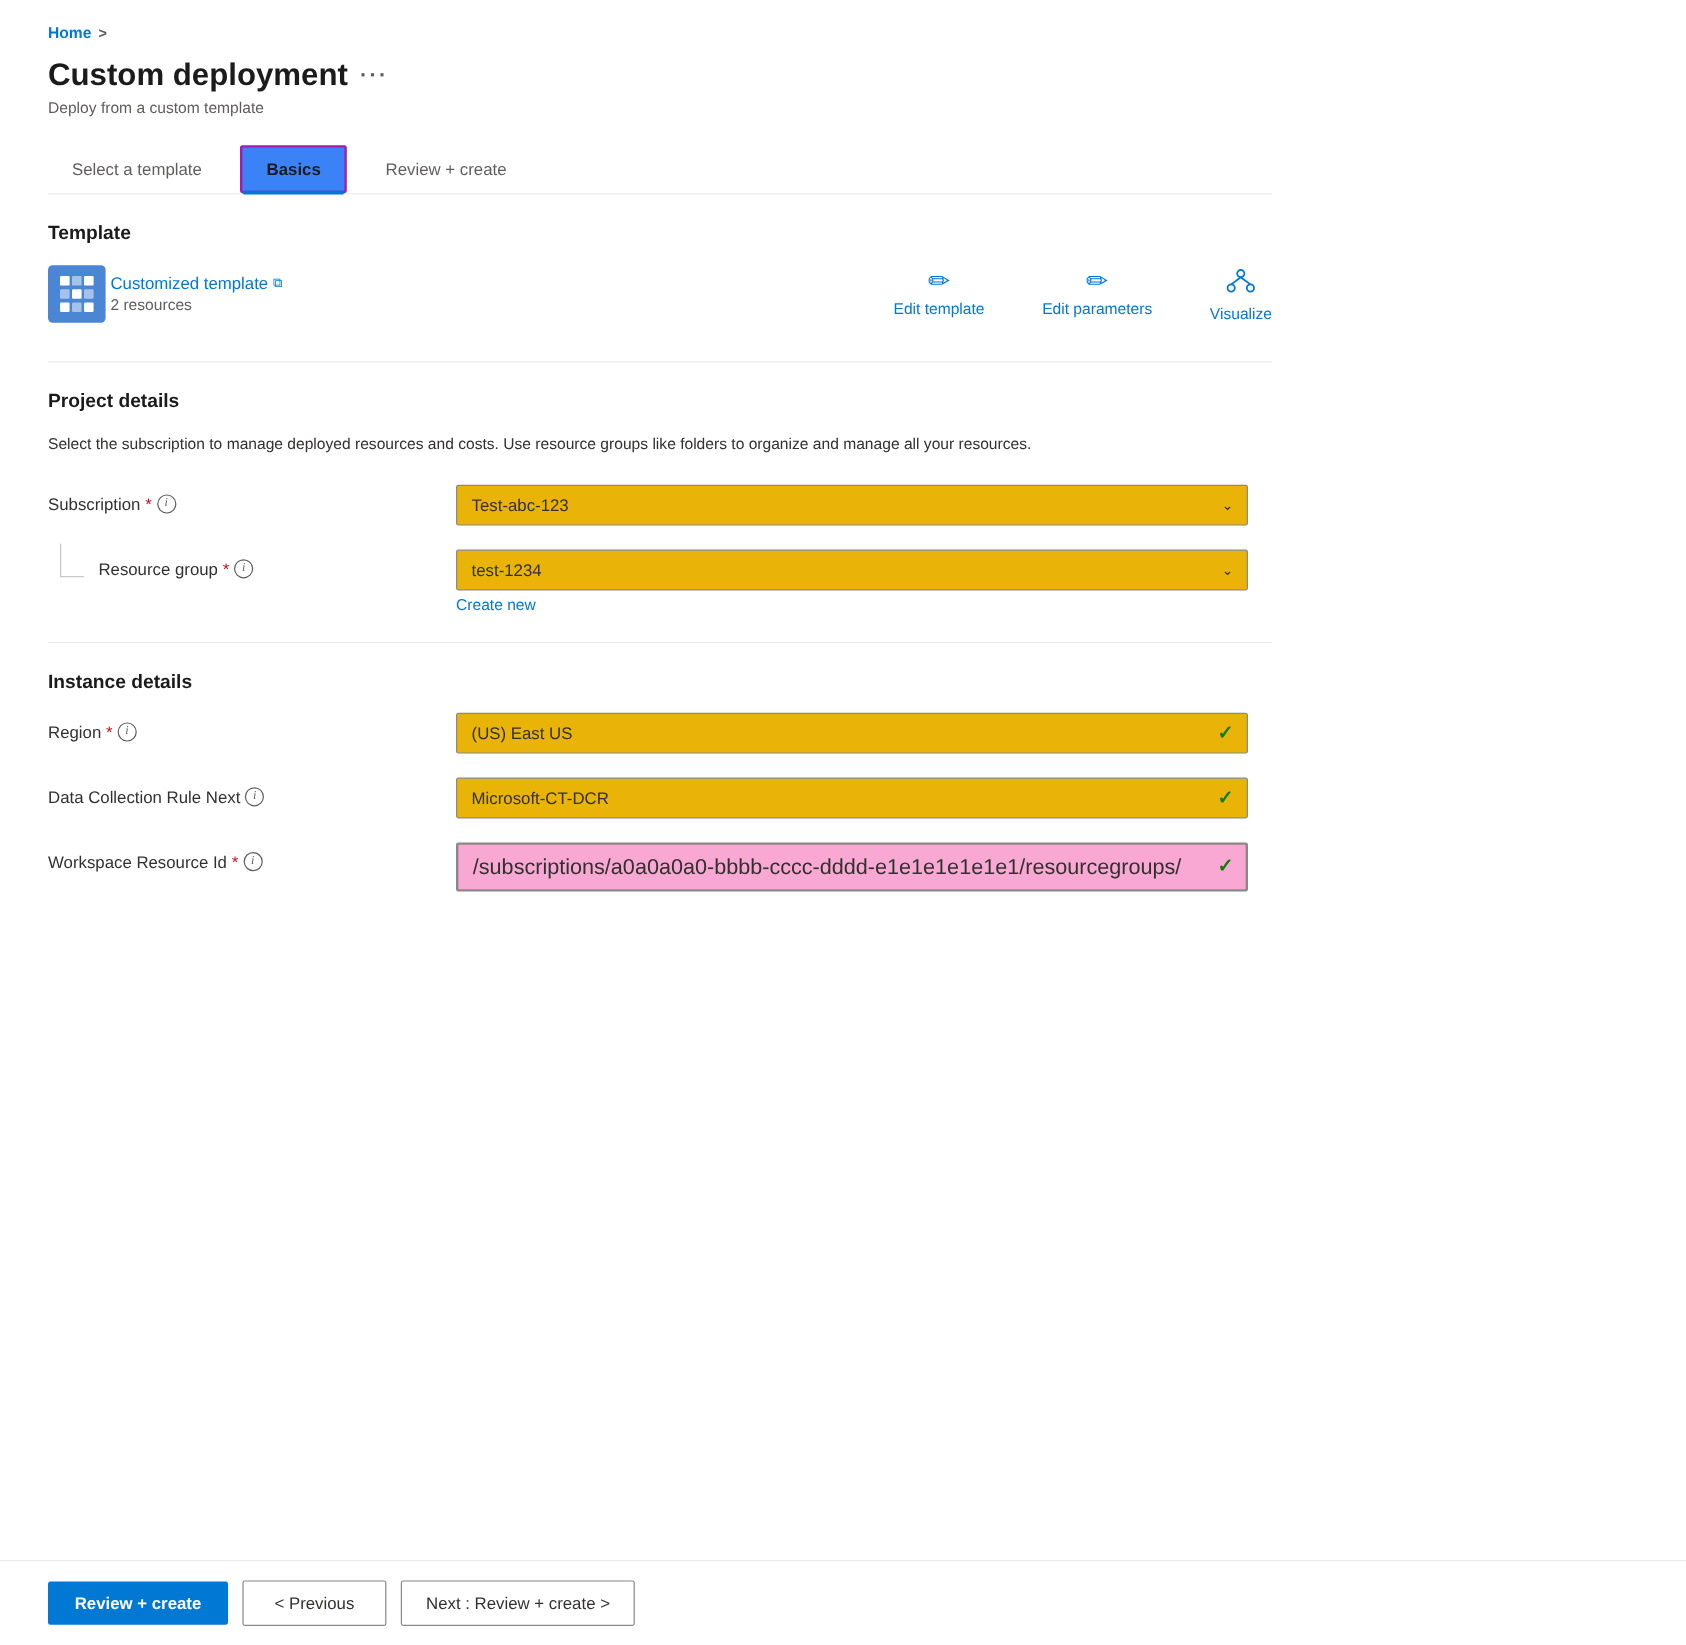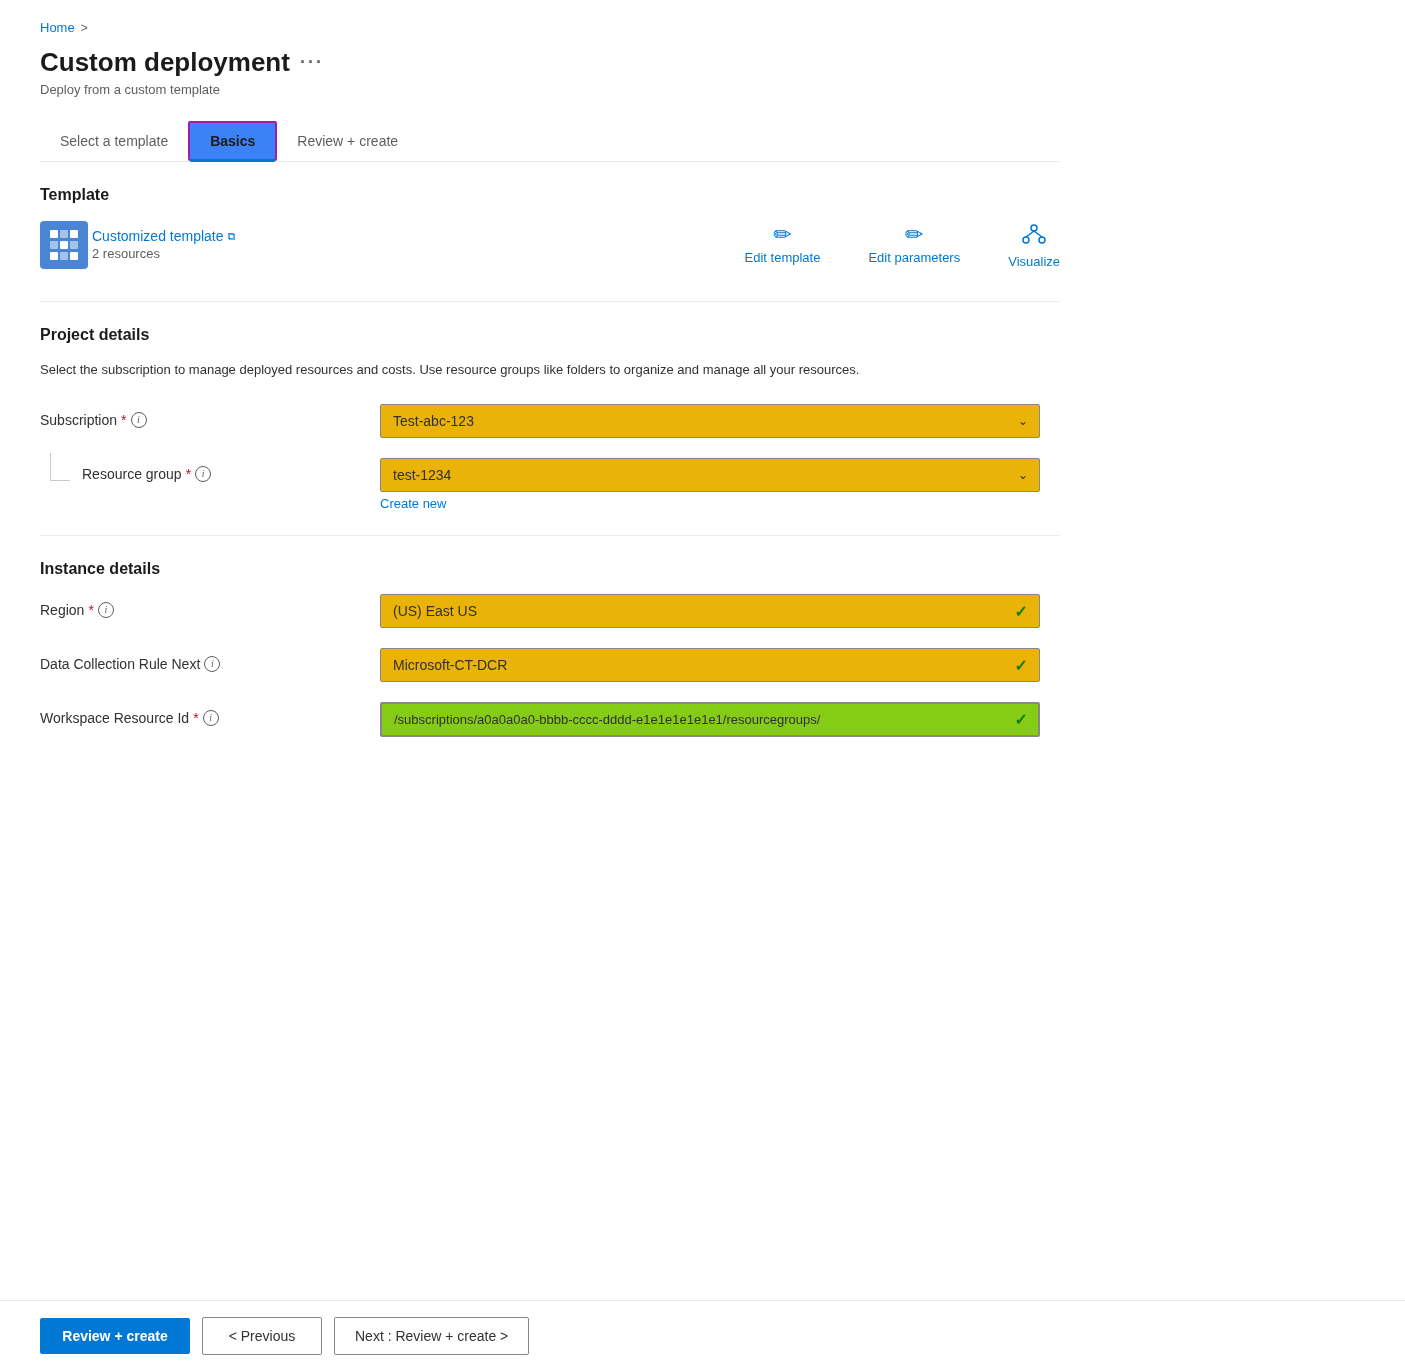--- a/index.html
+++ b/index.html
@@ -14,20 +14,21 @@
     .main-container {
       padding: 20px 40px 0 40px;
       max-width: 1100px;
     }
     .breadcrumb {
       display: flex;
       align-items: center;
       gap: 6px;
       margin-bottom: 12px;
       font-size: 13px;
+      font-weight: bold;
     }
     .breadcrumb-link {
       color: #0078d4;
       cursor: pointer;
       text-decoration: none;
     }
     .breadcrumb-sep {
       color: #605e5c;
       font-size: 12px;
     }
@@ -47,21 +48,21 @@
       letter-spacing: 2px;
     }
     .page-subtitle {
       font-size: 13px;
       color: #605e5c;
       margin-bottom: 24px;
     }
     .tabs {
       display: flex;
       align-items: center;
-      gap: 0;
+      gap: 12px;
       border-bottom: 1px solid #edebe9;
       margin-bottom: 24px;
     }
     .tab {
       padding: 10px 20px;
       font-size: 14px;
       color: #605e5c;
       cursor: pointer;
       border: none;
       background: none;
@@ -287,23 +288,23 @@
       margin-top: -14px;
     }
     .instance-section {
       margin-bottom: 8px;
     }
     .workspace-input {
       width: 100%;
       padding: 8px 36px 8px 12px;
       border: 2px solid #8a8886;
       border-radius: 2px;
-      font-size: 13px;
-      color: #323130;
-      background: #84cc16;
+      font-size: 18px;
+      color: #323130;
+      background: #f9a8d4;
     }
 
     
     .page-footer {
       position: fixed;
       bottom: 0;
       left: 0;
       right: 0;
       background: #fff;
       border-top: 1px solid #edebe9;

